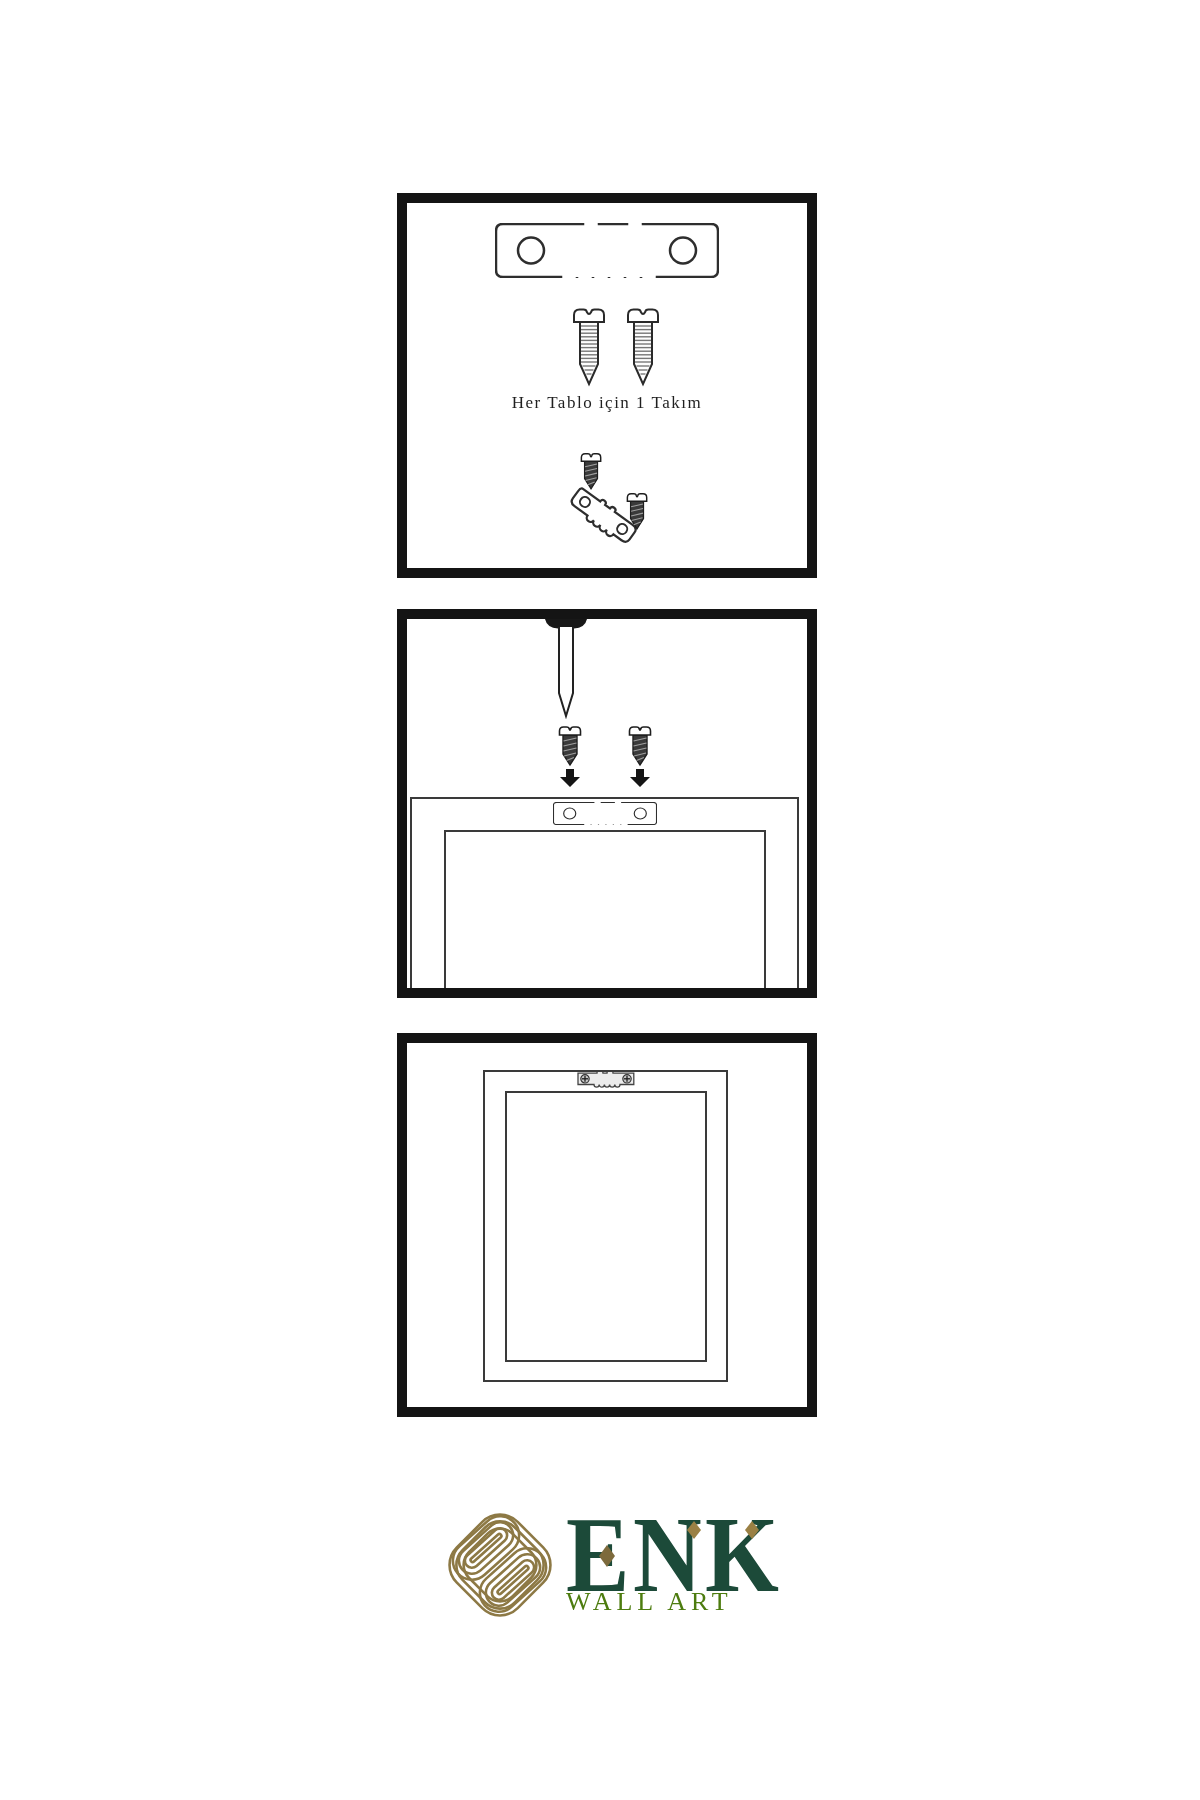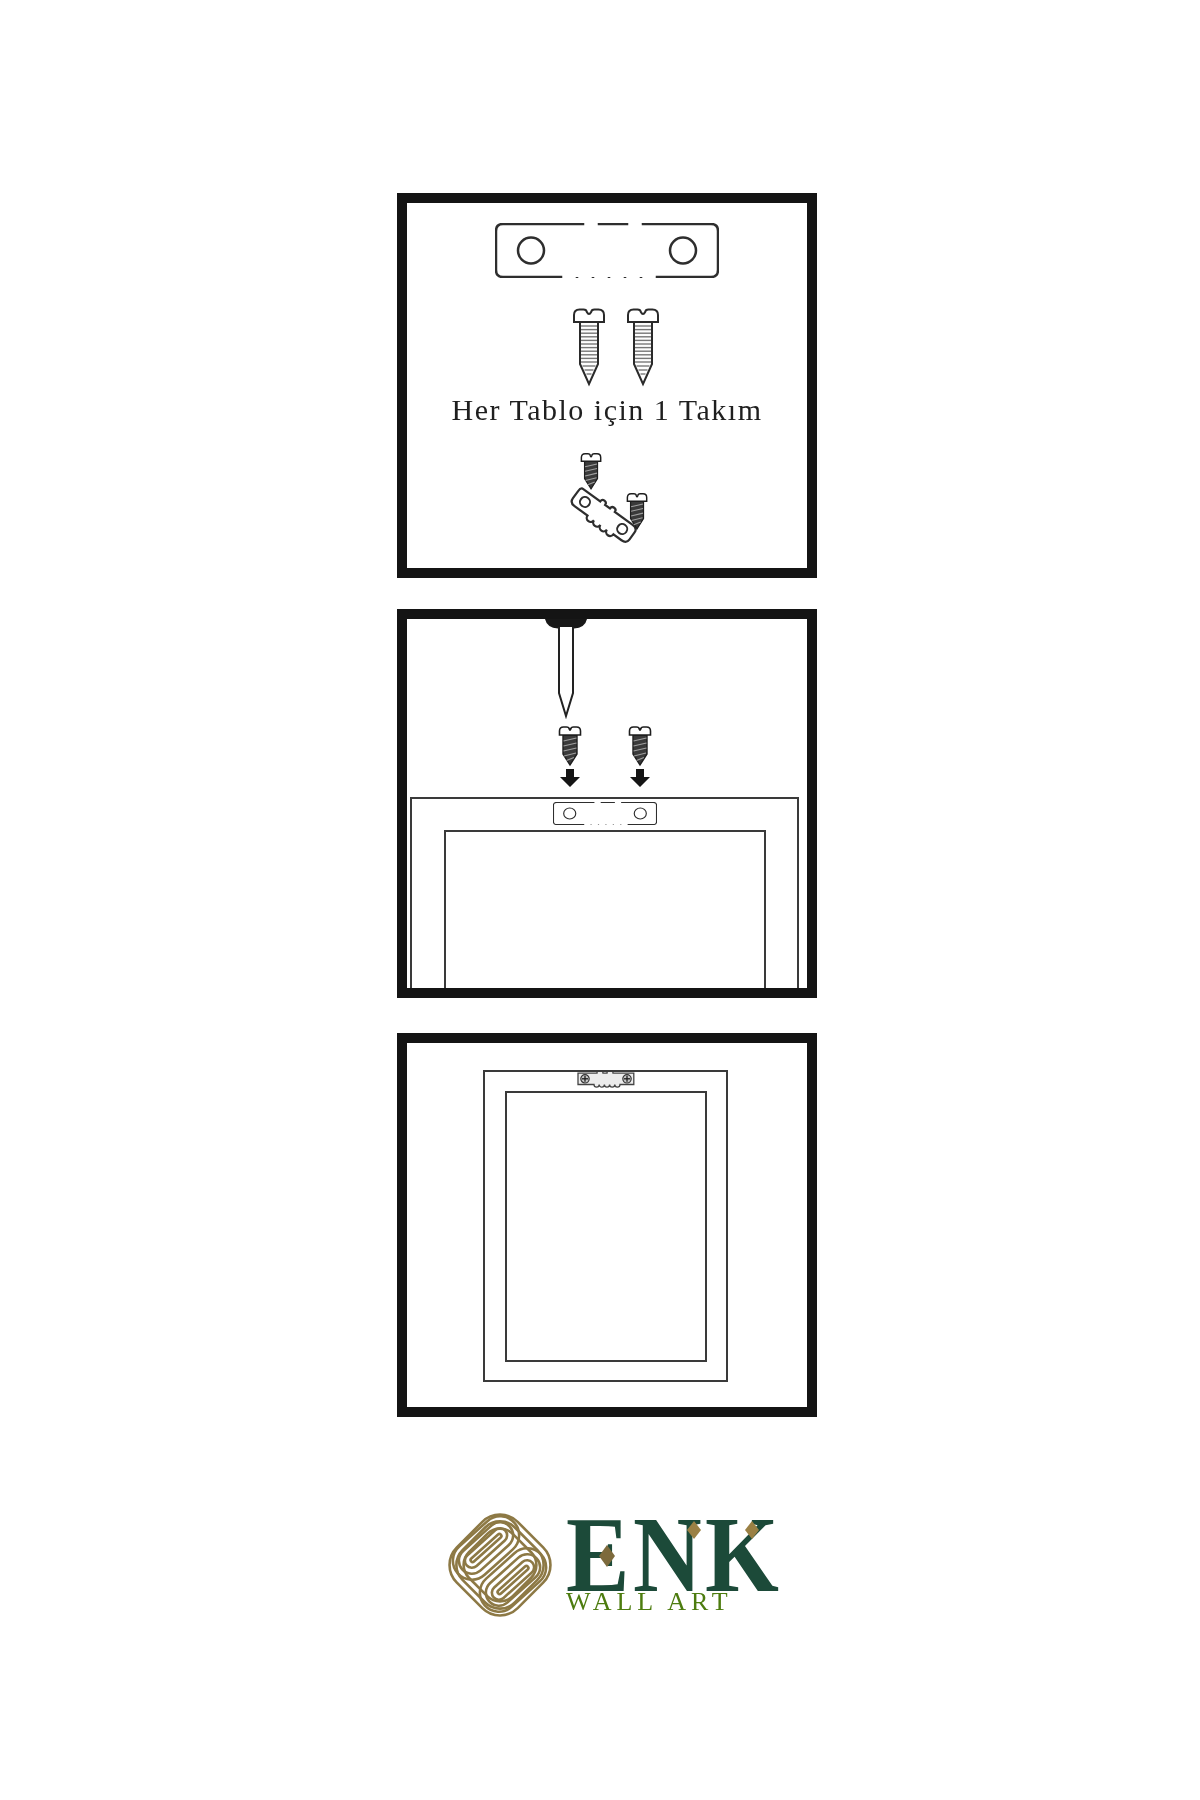--- a/index.html
+++ b/index.html
@@ -4,21 +4,21 @@
 <style>
   html,body{margin:0;padding:0;background:#ffffff;}
   .canvas{position:relative;width:1200px;height:1800px;background:#ffffff;overflow:hidden;
           font-family:"Liberation Serif", serif;}
   .panel{position:absolute;left:397px;width:400px;border:10px solid #141414;background:#fff;overflow:hidden;box-sizing:content-box;}
   #panel-kit{top:193px;height:365px;}
   #panel-install{top:609px;height:369px;}
   #panel-result{top:1033px;height:364px;}
   .abs{position:absolute;}
   .caption{position:absolute;left:0;top:190px;width:100%;text-align:center;
-           font-family:"Liberation Serif", serif;font-size:30px;letter-spacing:1.5px;
+           font-family:"Liberation Serif", serif;font-size:17px;letter-spacing:1.5px;
            color:#1f1f1f;font-weight:400;}
   
   .rect-line{position:absolute;border:2px solid #3a3a3a;background:#fff;box-sizing:content-box;}
   .no-bottom{border-bottom:none;}
   
   .brand-name{position:absolute;left:566px;top:1501px;font-family:"Liberation Serif", serif;
               font-weight:700;font-size:108px;line-height:1;letter-spacing:4px;color:#1c4a39;
               transform:scaleX(0.88);transform-origin:left top;}
   .brand-tagline{position:absolute;left:566px;top:1589px;font-family:"Liberation Serif", serif;
               font-weight:400;font-size:26px;line-height:1;letter-spacing:5px;color:#4d7c0f;}

